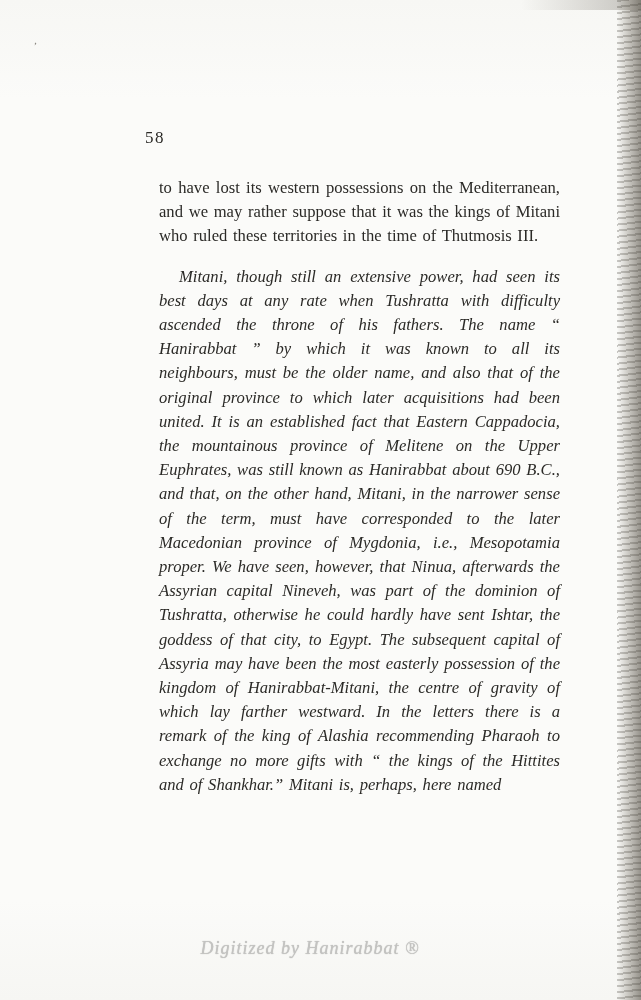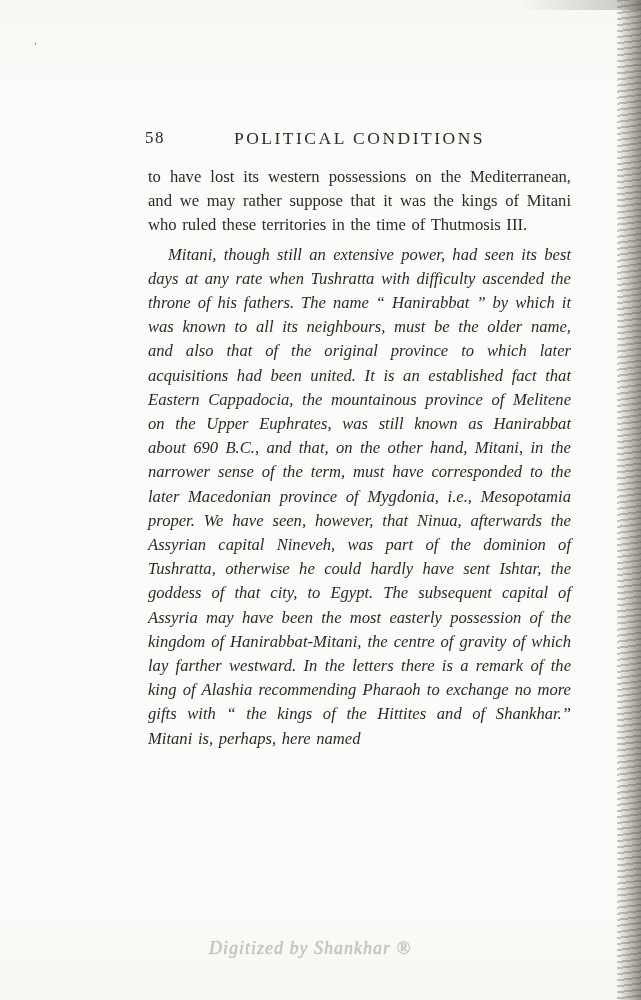--- a/index.html
+++ b/index.html
@@ -69,21 +69,21 @@
     font-size: 17px;
     letter-spacing: 1.5px;
   }
   .running-head {
     text-align: center;
     font-size: 17.5px;
     letter-spacing: 2.5px;
     padding-top: 2px;
   }
   .body-text p {
-    margin: 5px;
+    margin: 16px;
     font-size: 16.6px;
     line-height: 24.2px;
     text-align: justify;
     word-spacing: 1.5px;
   }
   .body-text p.indented {
     text-indent: 20px;
     font-style: italic;
   }
   .watermark {
@@ -103,28 +103,27 @@
 <body>
 
 <div class="scan-page">
 
   <span class="scan-artifact">’</span>
 
   <div class="text-block">
 
     <div class="header-row">
       <span class="page-number">58</span>
-      <div class="running-head">POLITICAL CONDITIONS</div>
     </div>
 
     <div class="body-text">
       <p>to have lost its western possessions on the Mediterranean, and we may rather suppose that it was the kings of Mitani who ruled these territories in the time of Thutmosis III.</p>
       <p class="indented">Mitani, though still an extensive power, had seen its best days at any rate when Tushratta with difficulty ascended the throne of his fathers. The name “ Hanirabbat ” by which it was known to all its neighbours, must be the older name, and also that of the original province to which later acquisitions had been united.  It is an established fact that Eastern Cappadocia, the mountainous province of Melitene on the Upper Euphrates, was still known as Hanirabbat about 690 B.C., and that, on the other hand, Mitani, in the narrower sense of the term, must have corresponded to the later Macedonian province of Mygdonia, i.e., Mesopotamia proper.  We have seen, however, that Ninua, afterwards the Assyrian capital Nineveh, was part of the dominion of Tushratta, otherwise he could hardly have sent Ishtar, the goddess of that city, to Egypt.  The subsequent capital of Assyria may have been the most easterly possession of the kingdom of Hanirabbat-Mitani, the centre of gravity of which lay farther westward.  In the letters there is a remark of the king of Alashia recommending Pharaoh to exchange no more gifts with “ the kings of the Hittites and of Shankhar.”  Mitani is, perhaps, here named</p>
     </div>
 
   </div>
 
-  <div class="watermark">Digitized by Shankhar ®</div>
+  <div class="watermark">Digitized by Hanirabbat ®</div>
 
   <div class="edge-top-shadow"></div>
   <div class="binding-edge"></div>
 
 </div>
 
 </body></html>

